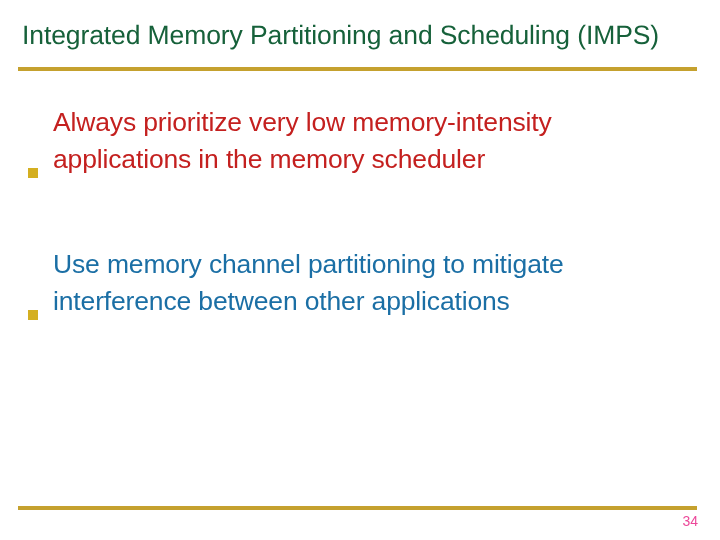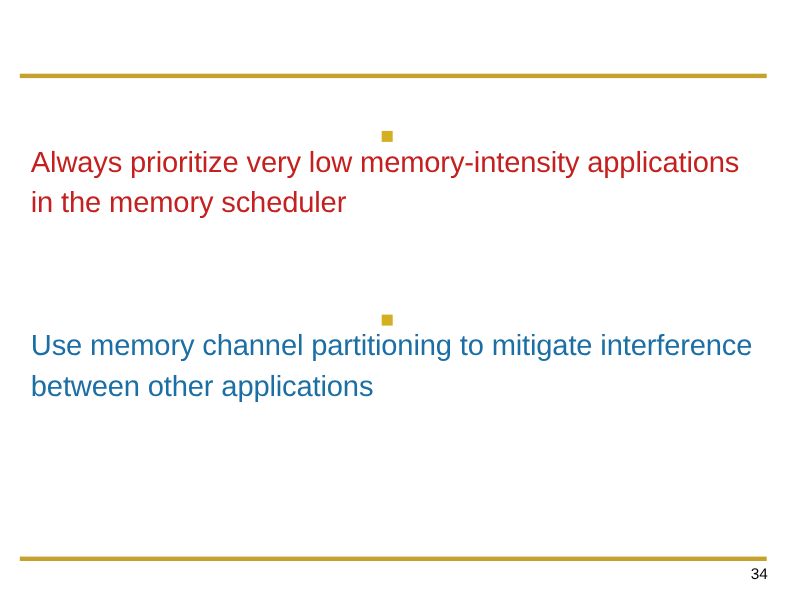--- a/index.html
+++ b/index.html
@@ -54,22 +54,21 @@
 
   
   .body-block {
     position: absolute;
     left: 28px;
     top: 104px;
     width: 662px;
   }
   .bullet-row {
     display: flex;
-    align-items: center;
-    flex-direction: column;
+    align-items: flex-end;
   }
   .bullet-row.first { margin-top: 0; }
   .bullet-row.second { margin-top: 68px; }
 
   .bullet-marker {
     flex: 0 0 auto;
     width: 10px;
     height: 10px;
     background: #d4af21;
     margin-top: 15px;
@@ -85,29 +84,32 @@
   .bullet-text.red  { color: #c4201f; }
   .bullet-text.blue { color: #1b6fa5; }
 
   
   .page-number {
     position: absolute;
     right: 22px;
     top: 512px;
     font-size: 14px;
     line-height: 18px;
-    color: #000000;
+    color: #ec4899;
     text-align: right;
   }
 </style>
 </head>
 <body>
 
 <div class="slide">
 
+  <div class="title-block">
+    <div class="title-text">Integrated Memory Partitioning and Scheduling (IMPS)</div>
+  </div>
 
   <div class="rule rule-top"></div>
 
   <div class="body-block">
 
     <div class="bullet-row first">
       <span class="bullet-marker"></span>
       <span class="bullet-text red">Always prioritize very low memory-intensity applications in the memory scheduler</span>
     </div>
 

